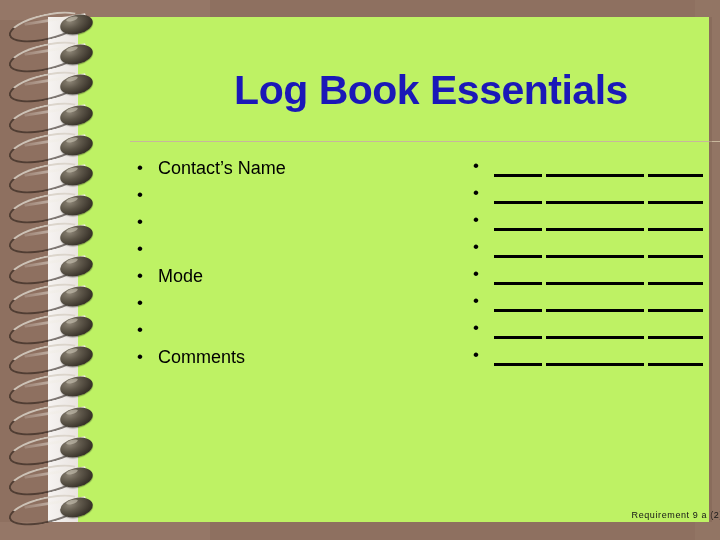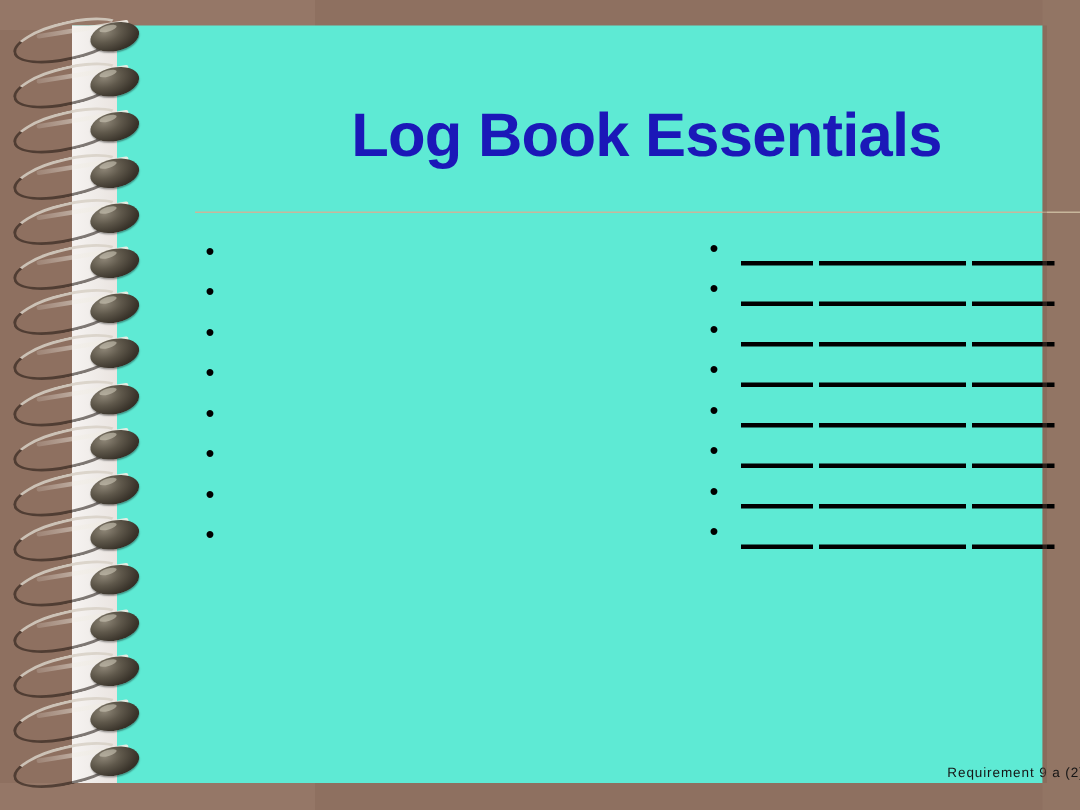--- a/index.html
+++ b/index.html
@@ -33,21 +33,22 @@
   .bg-patch.bl { left: 0; top: 522px; width: 210px; height: 18px; }
   .bg-patch.rt { left: 695px; top: 0; width: 25px; height: 540px; opacity: 0.35; }
 
   
   #paper {
     position: absolute;
     left: 48px;
     top: 17px;
     width: 647px;
     height: 505px;
-    background: #5eead4;
+    background: #bef264;
+    padding-left: 14px;
   }
   
   #paper::before {
     content: "";
     position: absolute;
     left: 0; top: 0;
     width: 30px; height: 100%;
     background: linear-gradient(to right, #f6f3f1 0%, #efebe8 55%, #eae4e0 100%);
   }
   #paper::after {
@@ -227,41 +228,44 @@
 
     <div id="title">Log Book Essentials</div>
 
     <div id="title-rule"></div>
 
     <div id="columns">
 
       <div class="col left">
         <div class="bullet-row">
           <span class="bullet-dot">•</span>
-        </div>
-        <div class="bullet-row">
-          <span class="bullet-dot">•</span>
-        </div>
-        <div class="bullet-row">
-          <span class="bullet-dot">•</span>
-        </div>
-        <div class="bullet-row">
-          <span class="bullet-dot">•</span>
-        </div>
-        <div class="bullet-row">
-          <span class="bullet-dot">•</span>
-        </div>
-        <div class="bullet-row">
-          <span class="bullet-dot">•</span>
-        </div>
-        <div class="bullet-row">
-          <span class="bullet-dot">•</span>
-        </div>
-        <div class="bullet-row">
-          <span class="bullet-dot">•</span>
+          <span class="bullet-text">Contact’s Name</span>
+        </div>
+        <div class="bullet-row">
+          <span class="bullet-dot">•</span>
+        </div>
+        <div class="bullet-row">
+          <span class="bullet-dot">•</span>
+        </div>
+        <div class="bullet-row">
+          <span class="bullet-dot">•</span>
+        </div>
+        <div class="bullet-row">
+          <span class="bullet-dot">•</span>
+          <span class="bullet-text">Mode</span>
+        </div>
+        <div class="bullet-row">
+          <span class="bullet-dot">•</span>
+        </div>
+        <div class="bullet-row">
+          <span class="bullet-dot">•</span>
+        </div>
+        <div class="bullet-row">
+          <span class="bullet-dot">•</span>
+          <span class="bullet-text">Comments</span>
         </div>
       </div>
 
       <div class="col right">
         <div class="bullet-row blank-row">
           <span class="bullet-dot">•</span>
           <span class="blank-line" title="____ _________ _____">
             <span class="seg s1"></span>
             <span class="seg s2"></span>
             <span class="seg s3"></span>

